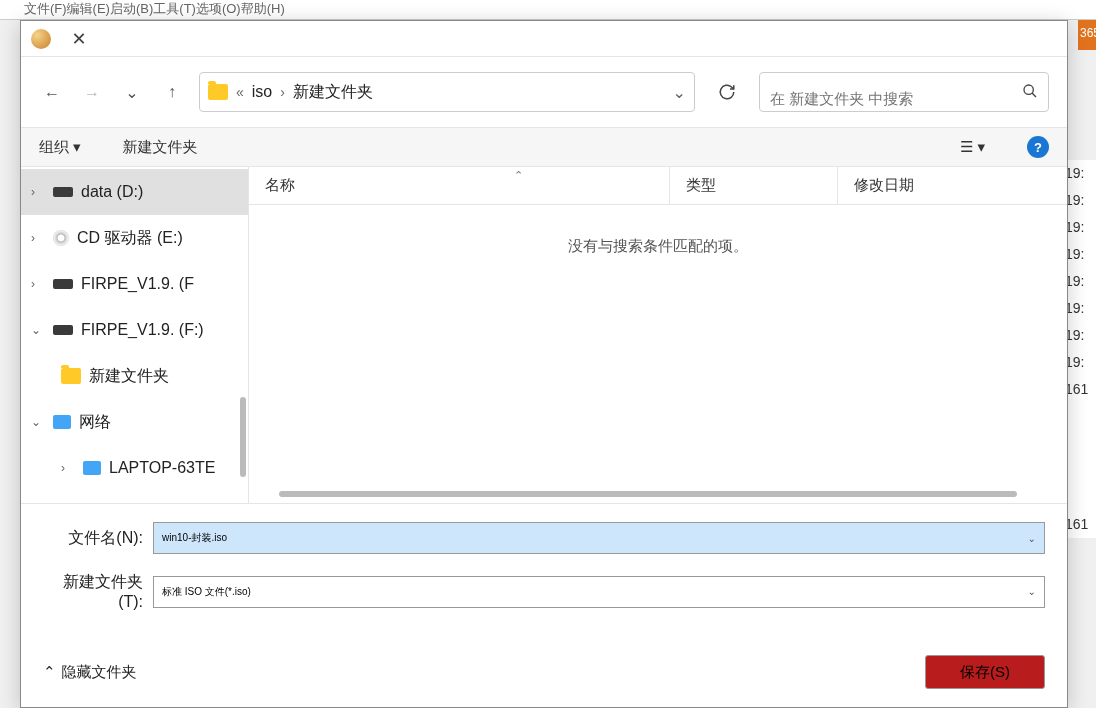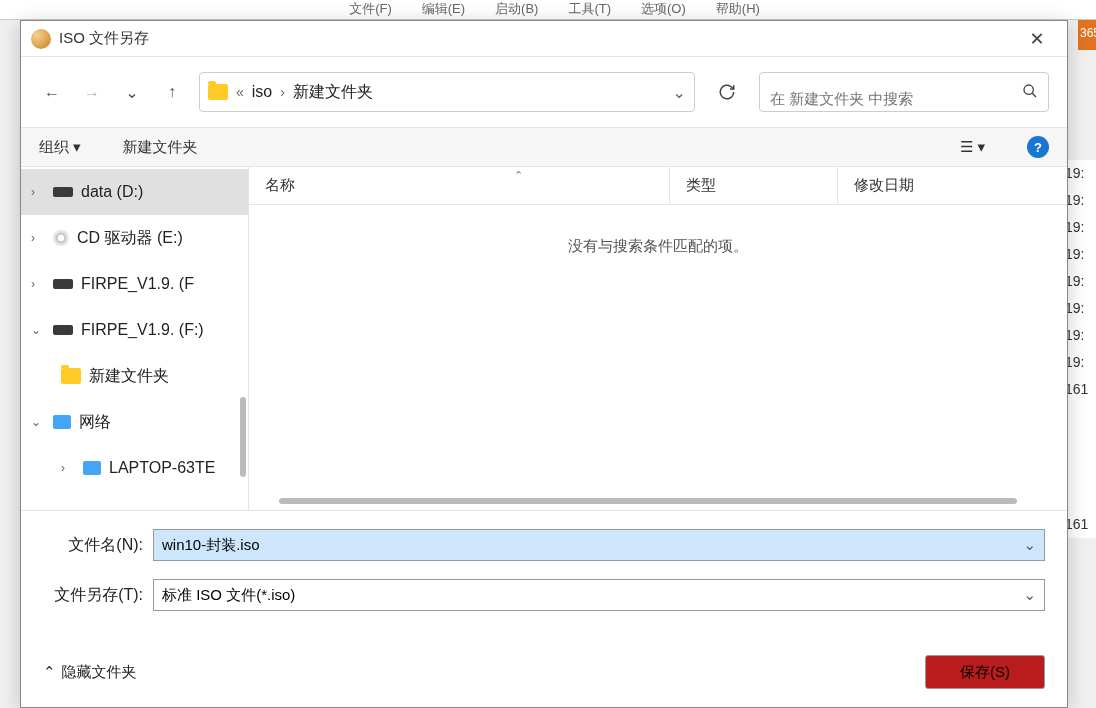--- a/index.html
+++ b/index.html
@@ -1,19 +1,19 @@
 <!DOCTYPE html>
 <html><head>
   <meta charset="utf-8">
   <style>
     * { margin: 0; padding: 0; box-sizing: border-box; font-family: "Microsoft YaHei", "Segoe UI", sans-serif; }
     body { background: #f0f0f0; width: 1096px; height: 708px; position: relative; overflow: hidden; }
     
     
-    .bg-menubar { position: absolute; top: 0; left: 0; right: 0; height: 20px; background: #fff; border-bottom: 1px solid #ccc; display: flex; gap: 30px; padding-left: 13px; color: #666; font-size: 13px; align-items: flex-start; justify-content: center; }
+    .bg-menubar { position: absolute; top: 0; left: 0; right: 0; height: 20px; background: #fff; border-bottom: 1px solid #ccc; display: flex; padding-left: 24px; color: #666; font-size: 13px; align-items: flex-start; }
     .bg-orange { position: absolute; top: 20px; right: 0; width: 18px; height: 30px; background: #e2731e; color: #fff; font-size: 12px; padding: 6px 2px; }
     .bg-timecol { position: absolute; top: 160px; right: 0; width: 33px; font-size: 14px; color: #333; background: #fff; line-height: 27px; padding-left: 2px; }
     .bg-timecol div { height: 27px; }
     
     
     .dialog { position: absolute; top: 20px; left: 20px; width: 1048px; height: 688px; background: #fff; border: 1px solid #888; box-shadow: 0 4px 20px rgba(0,0,0,0.2); display: flex; flex-direction: column; }
     
     .titlebar { height: 36px; display: flex; align-items: center; padding: 0 10px; border-bottom: 1px solid #e5e5e5; }
     .title-icon { width: 20px; height: 20px; border-radius: 50%; background: radial-gradient(circle at 30% 30%, #f5d38a, #c88028); margin-right: 8px; }
     .titlebar-text { font-size: 15px; color: #333; flex: 1; }
@@ -59,21 +59,21 @@
     .hdr-name { width: 420px; }
     .hdr-date { width: 230px; border-left: 1px solid #e5e5e5; }
     .hdr-type { flex: 1; border-left: 1px solid #e5e5e5; }
     .sort-arrow { position: absolute; left: 265px; top: 2px; color: #777; font-size: 11px; }
     .empty-msg { text-align: center; color: #555; font-size: 15px; padding-top: 32px; }
     .hscroll { position: absolute; bottom: 6px; left: 30px; right: 50px; height: 6px; background: #bbb; border-radius: 3px; }
     
     .bottom { border-top: 1px solid #e5e5e5; padding: 18px 22px 14px; }
     .field-row { display: flex; align-items: center; margin-bottom: 18px; }
     .field-label { width: 110px; text-align: right; font-size: 16px; color: #222; padding-right: 10px; }
-    .combo { flex: 1; height: 32px; border: 1px solid #999; display: flex; align-items: center; padding: 0 8px; font-size: 15px; position: relative; }
+    .combo { flex: 1; height: 32px; border: 1px solid #999; display: flex; align-items: center; padding: 0 8px; font-size: 10px; position: relative; }
     .combo .dd { position: absolute; right: 8px; color: #555; }
     .combo.selected { background: #cde6fb; }
     
     .footer { display: flex; align-items: center; padding: 12px 22px 18px; gap: 12px; }
     .hide-folders { display: flex; align-items: center; gap: 6px; font-size: 15px; color: #222; cursor: pointer; }
     .footer-btn { width: 120px; height: 34px; border: 1px solid #999; background: #b91c1c; font-size: 15px; cursor: pointer; border-radius: 3px; }
   </style>
 </head>
 <body>
 
@@ -100,21 +100,20 @@
     <div></div>
     <div></div>
   <div></div>
     <div>161</div>
 </div>
 
 <div class="dialog">
 
   <div class="titlebar">
     <div class="title-icon"></div>
-    <div class="titlebar-text">ISO 文件另存</div>
     <div class="close-x">✕</div>
   </div>
 
   <div class="navrow">
     <div class="nav-btn">←</div>
     <div class="nav-btn disabled">→</div>
     <div class="nav-btn">⌄</div>
     <div class="nav-btn">↑</div>
     <div class="breadcrumb-box">
       <div class="bc-folder-icon"></div>
@@ -208,21 +207,21 @@
 
   <div class="bottom">
     <div class="field-row">
       <div class="field-label">文件名(N):</div>
       <div class="combo selected">
         <span>win10-封装.iso</span>
         <span class="dd">⌄</span>
       </div>
     </div>
     <div class="field-row">
-      <div class="field-label">文件另存(T):</div>
+      <div class="field-label">新建文件夹(T):</div>
       <div class="combo">
         <span>标准 ISO 文件(*.iso)</span>
         <span class="dd">⌄</span>
       </div>
     </div>
   </div>
 
   <div class="footer">
     <div class="hide-folders">
       <span>⌃</span>

